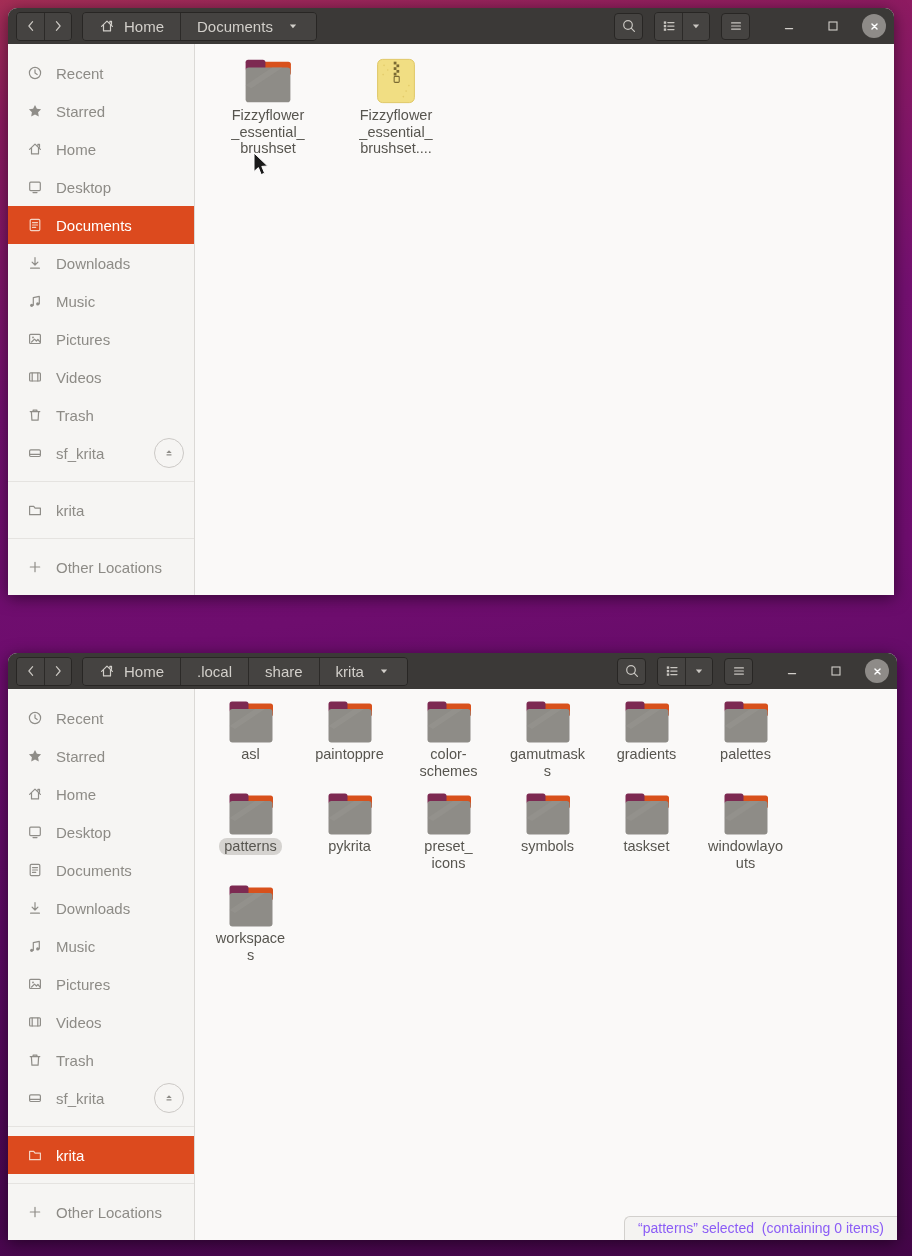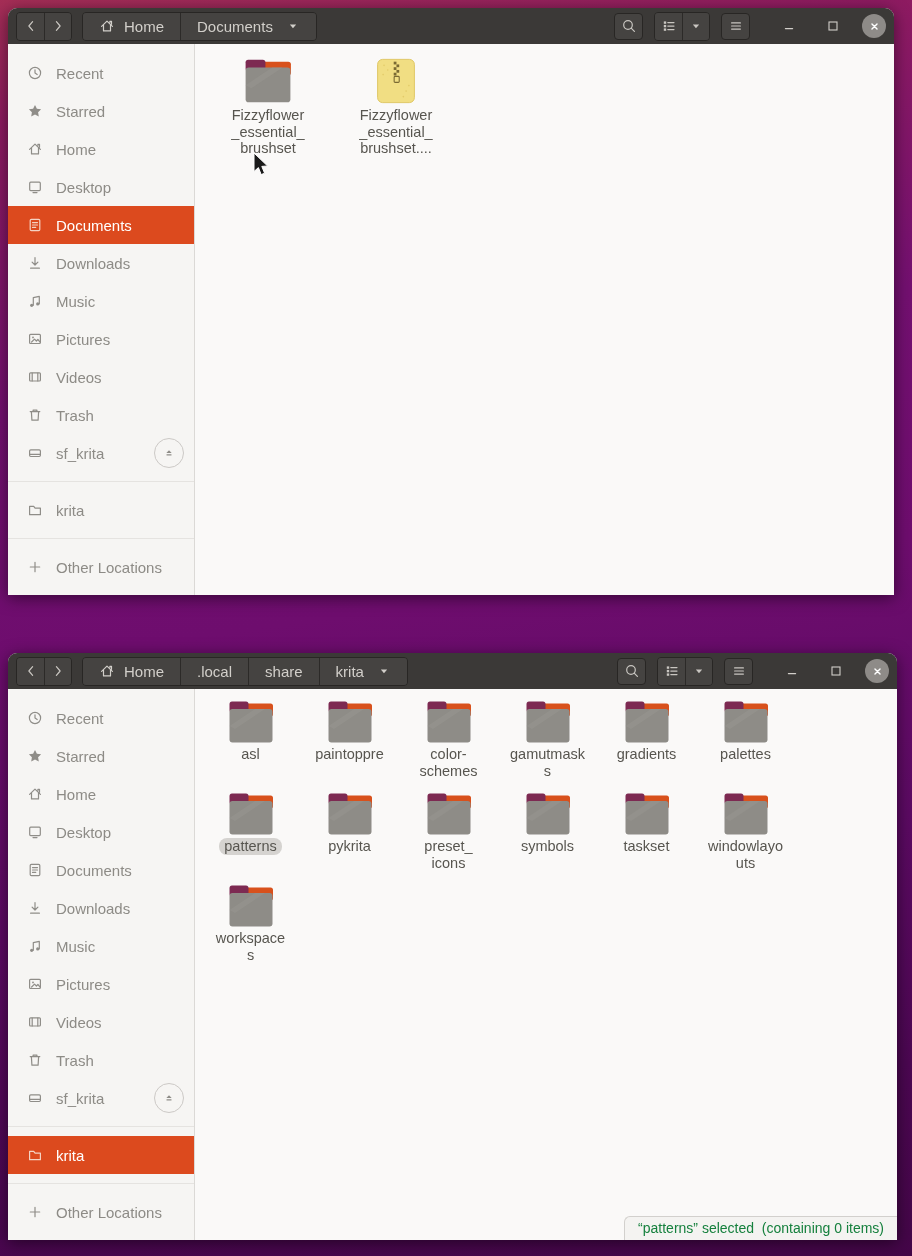--- a/index.html
+++ b/index.html
@@ -49,21 +49,21 @@
   #win-top .grid{padding:10px 0 0 16px;}
   .cell{width:99px;min-height:92px;display:flex;flex-direction:column;align-items:center;padding-top:4px;box-sizing:border-box;cursor:default;}
   #win-top .cell{width:114px;margin-right:14px;min-height:120px;}
   .f-icon{width:48px;height:42px;}
   #win-top .f-icon{width:50px;height:46px;}
   .f-icon.archive{width:42px;height:46px;}
   .f-label{margin-top:3px;font-size:14.5px;line-height:16.5px;color:#57554f;text-align:center;}
   .cell.selected .f-label{background:#d5d3d0;border-radius:8px;padding:0 5px;}
 
   .statusbar{position:absolute;right:0;bottom:0;background:#f4f3f1;border:1px solid #d2d0cd;border-right:none;border-bottom:none;
-    border-radius:6px 0 0 0;padding:3px 13px 4px;font-size:14px;color:#15803d;white-space:pre;}
+    border-radius:6px 0 0 0;padding:3px 13px 4px;font-size:14px;color:#8b5cf6;white-space:pre;}
 
   #cursor{position:absolute;left:253px;top:152px;width:18px;height:26px;z-index:50;pointer-events:none;}
 </style>
 </head>
 <body>
 
 <div class="window" id="win-top">
   <div class="titlebar">
     <div class="nav-group">
       <div class="tb-btn">

